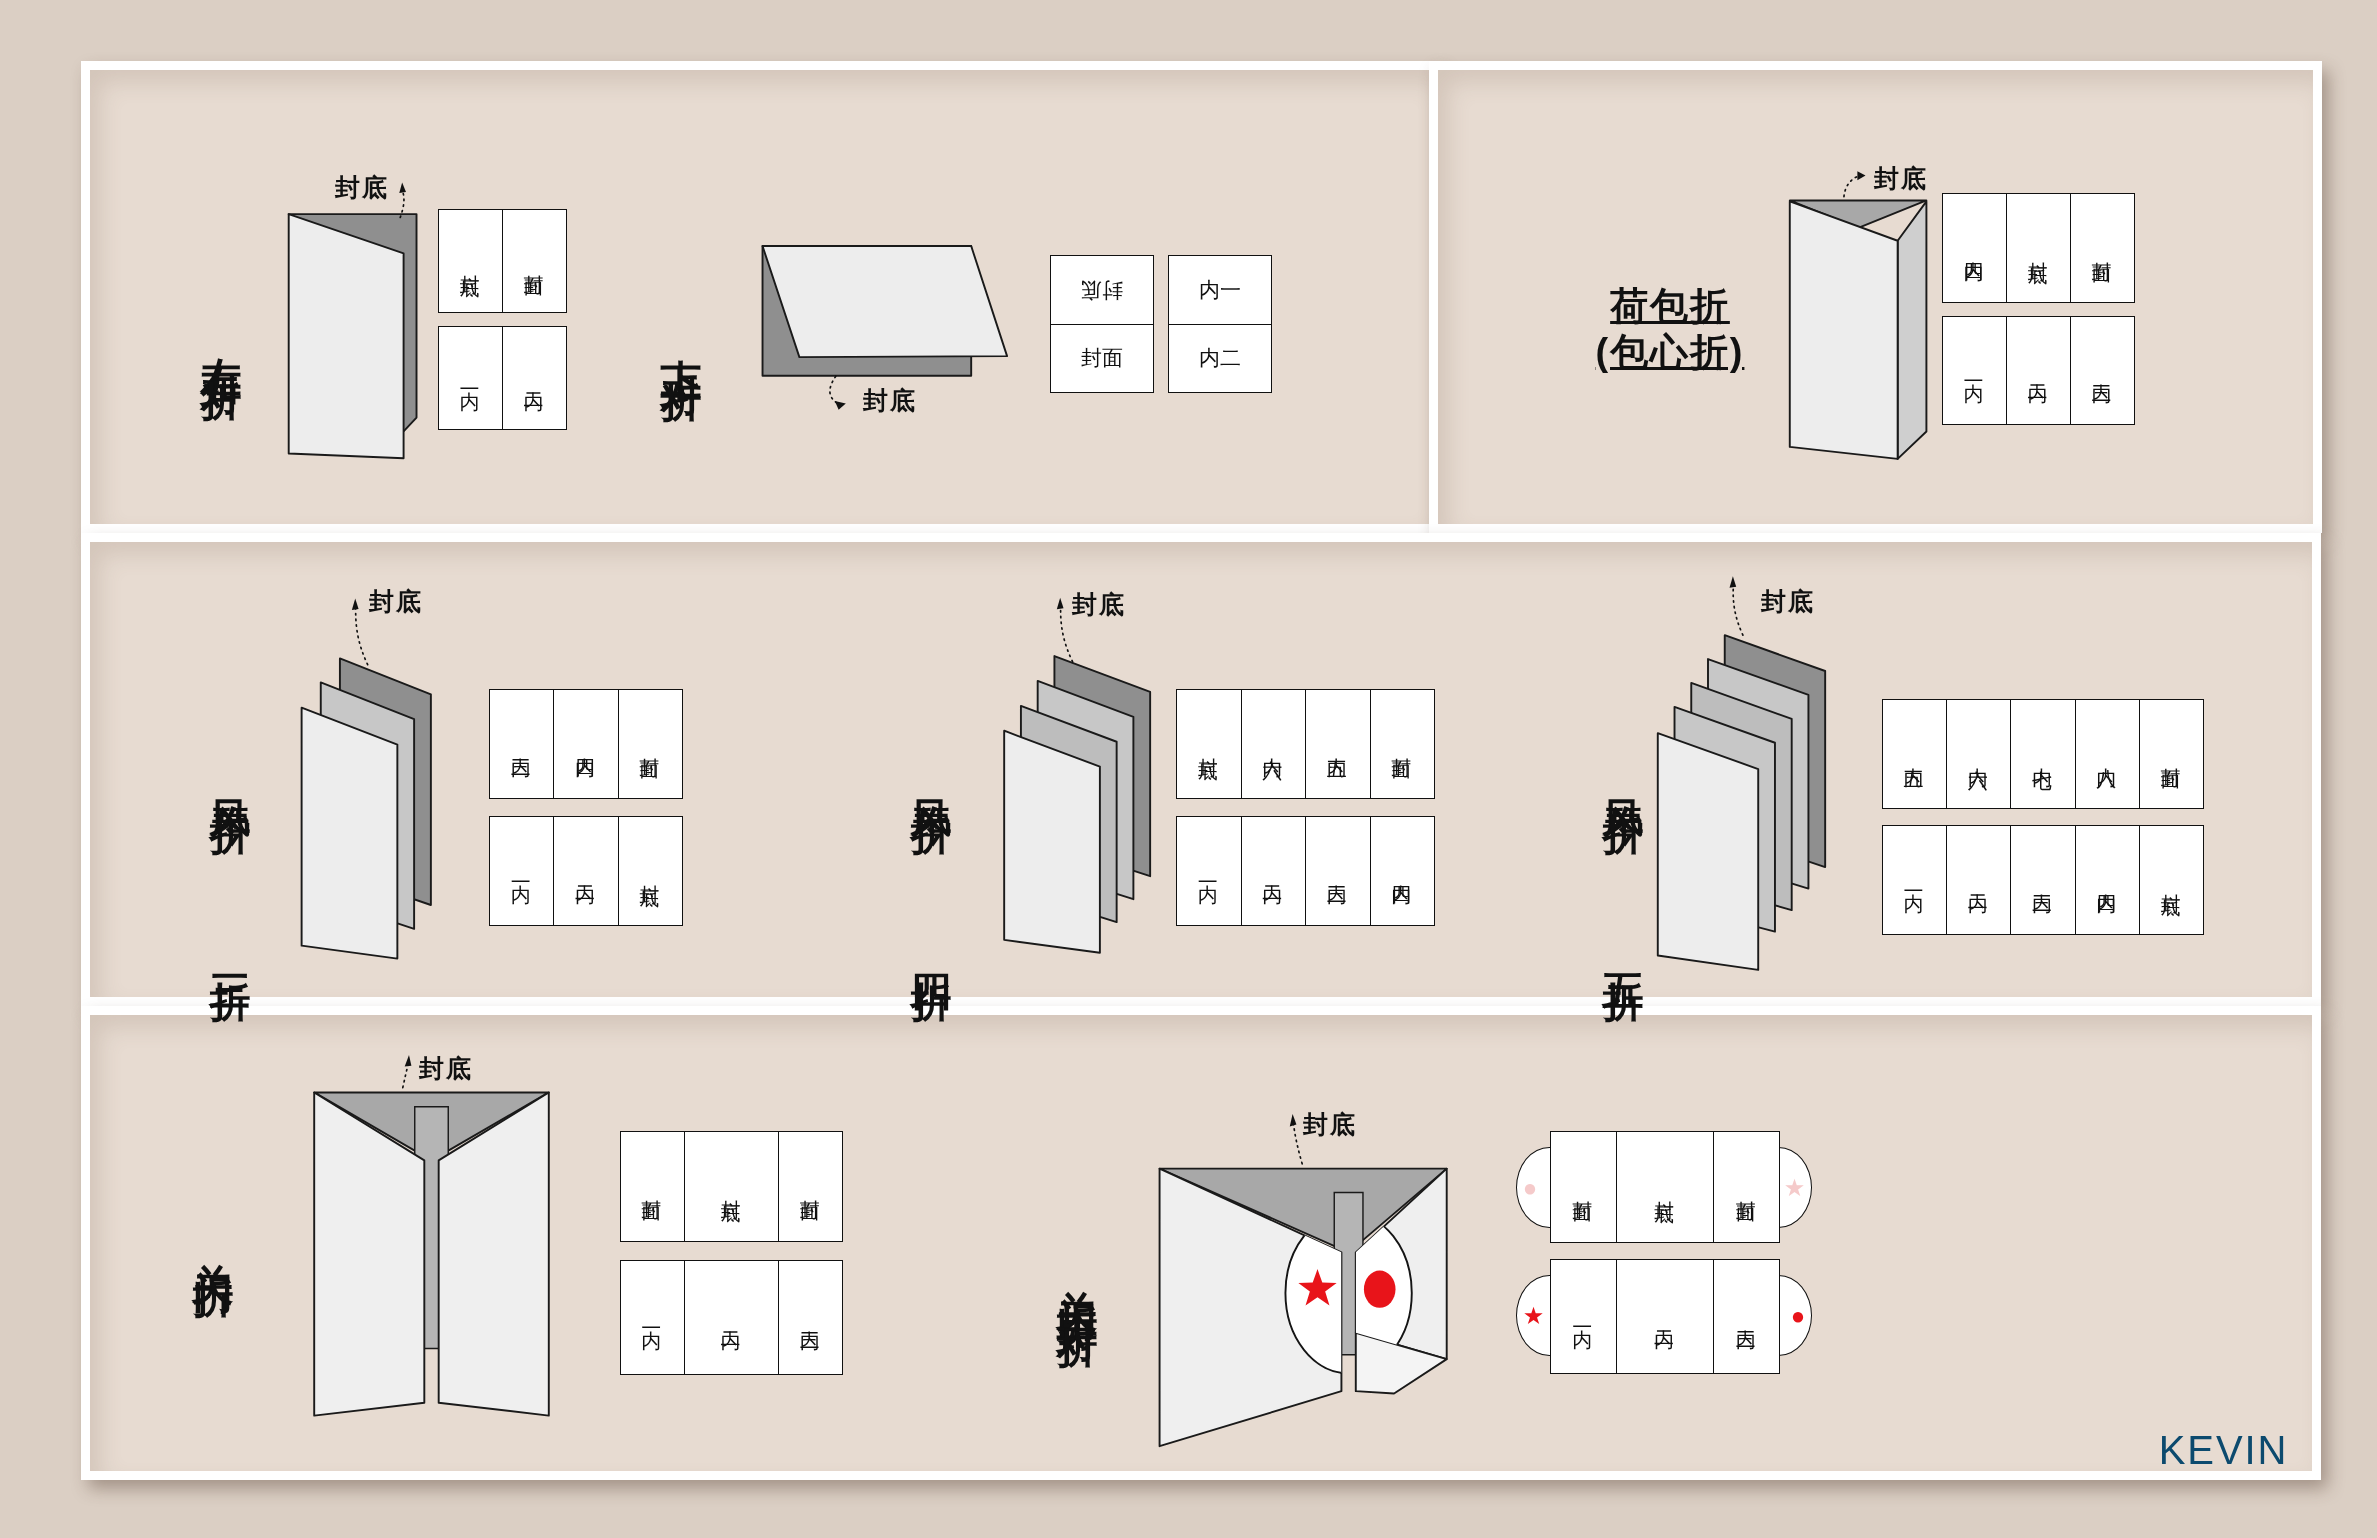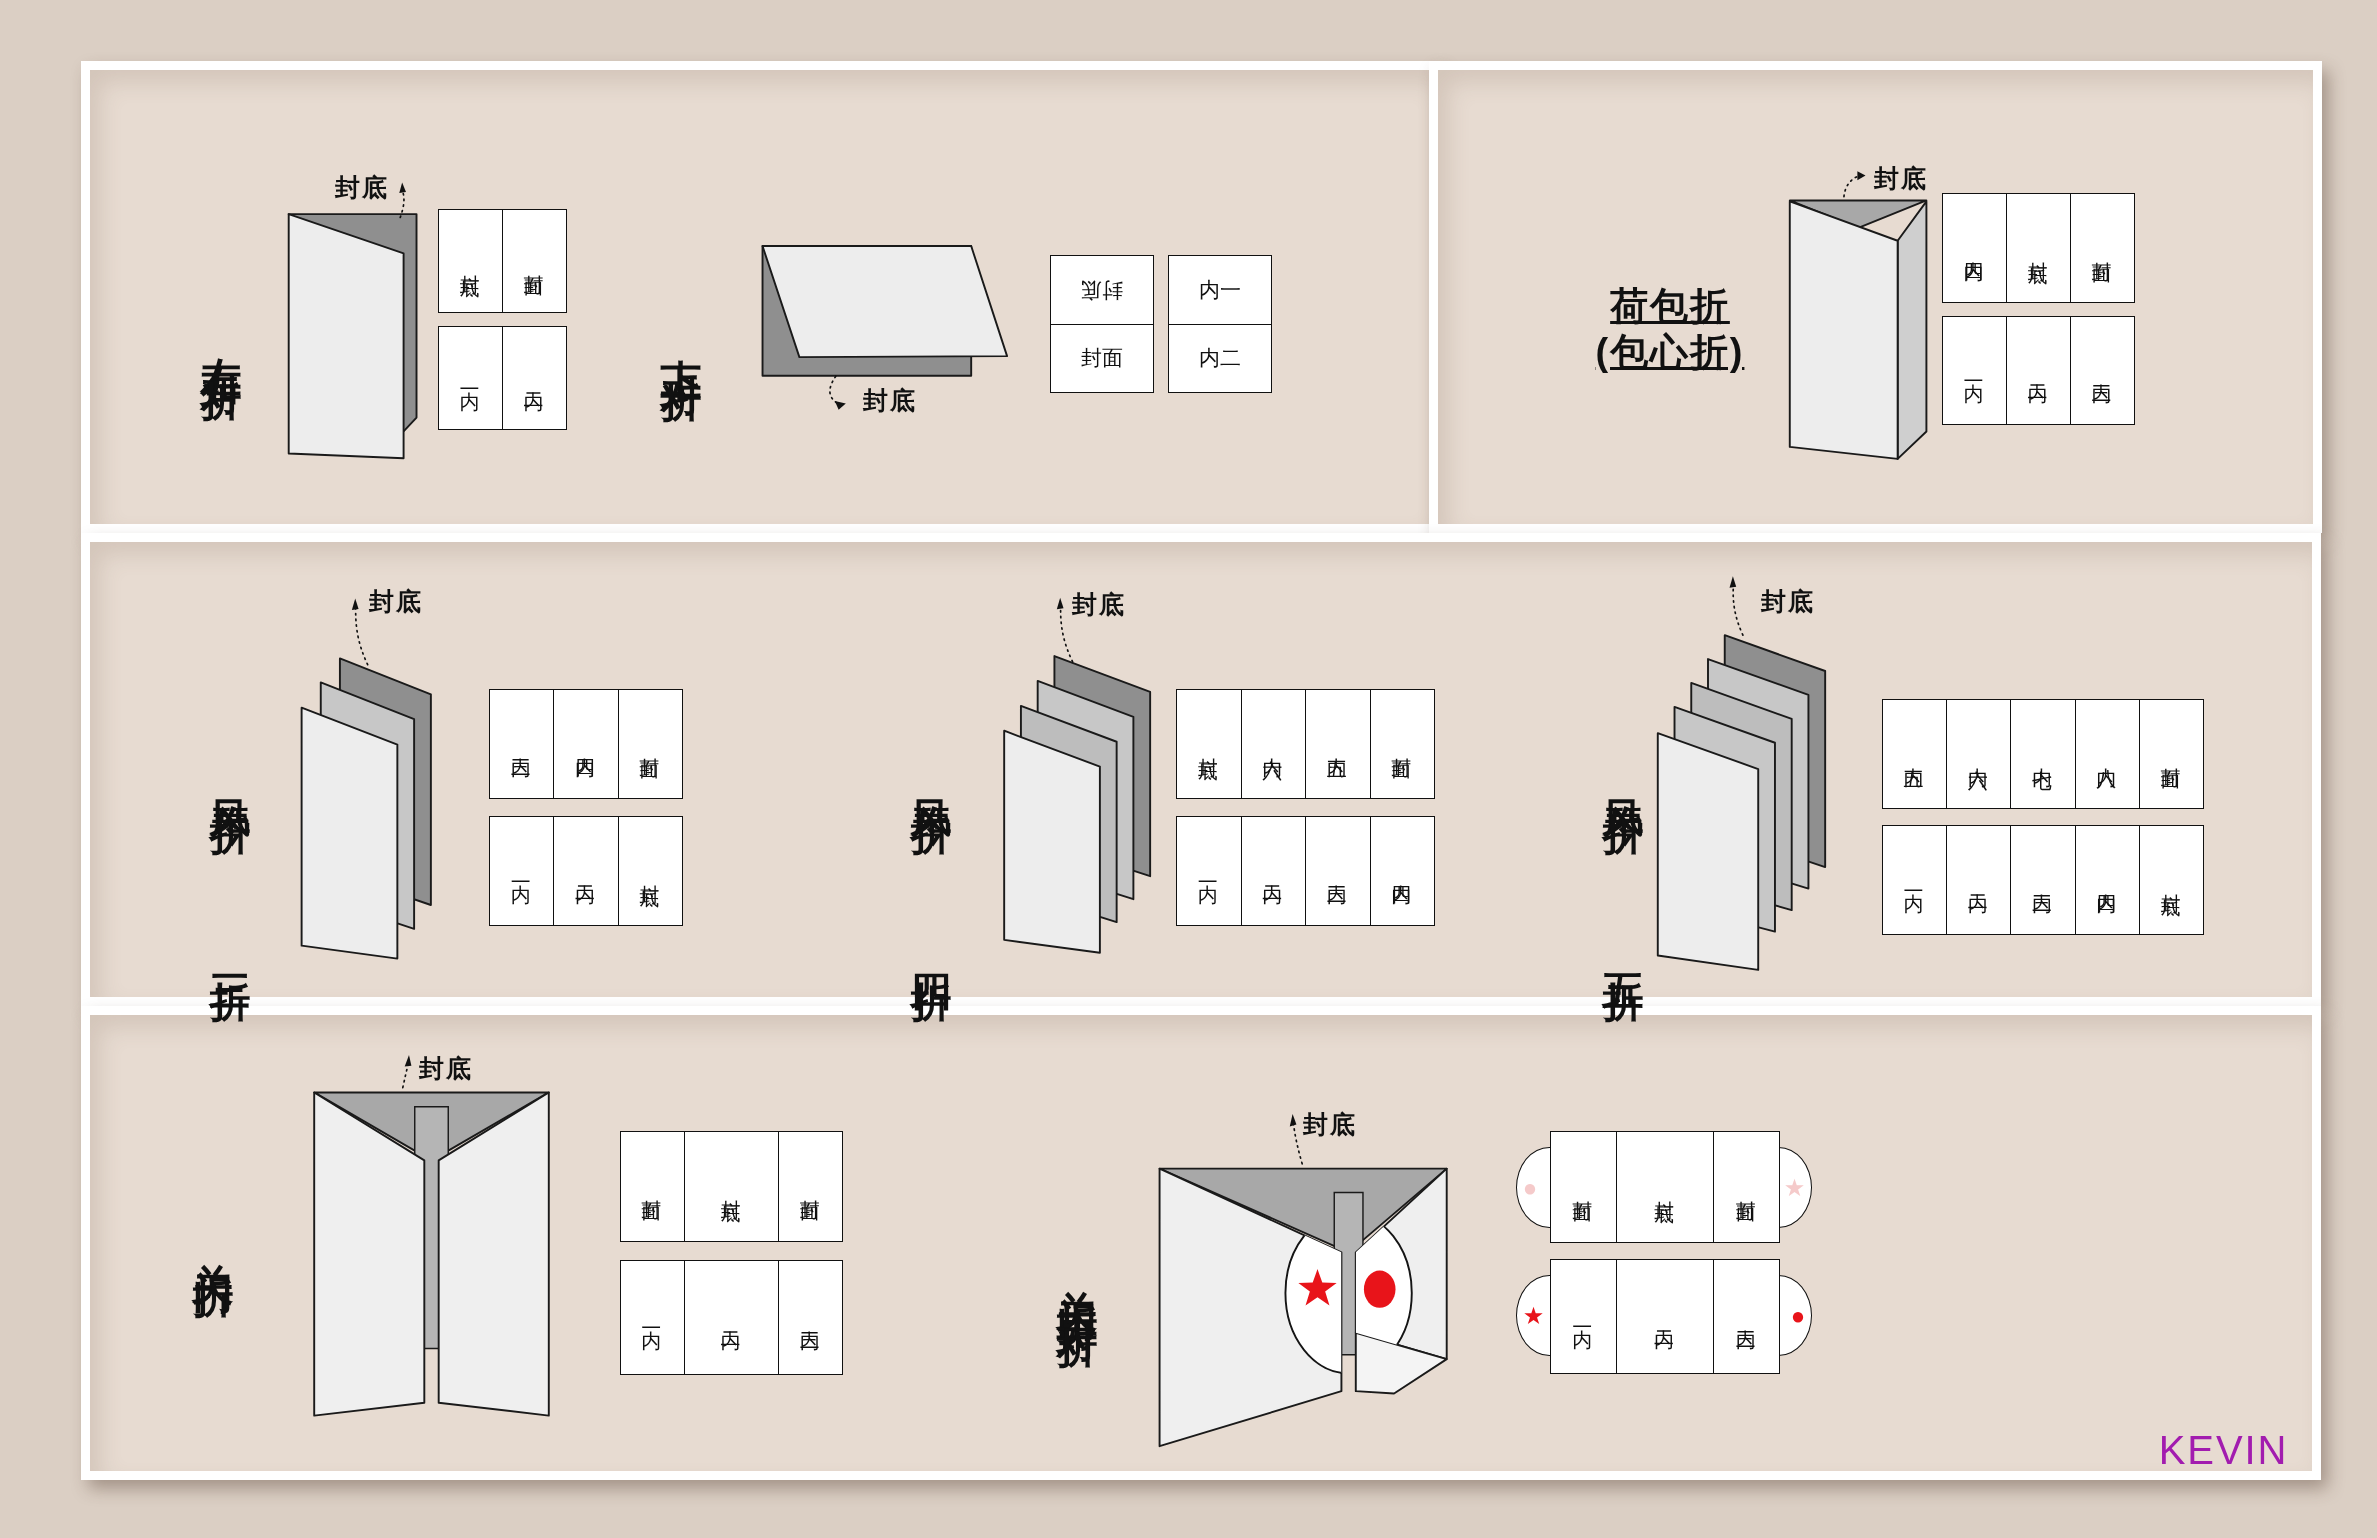--- a/index.html
+++ b/index.html
@@ -25,21 +25,21 @@
   .col .cell:first-child{border-top:none;}
   .flip{transform:rotate(180deg);}
   svg.fold{position:absolute;overflow:visible;z-index:1;}
   .bump{position:absolute;width:67px;height:81px;border-radius:50%;background:#fff;border:1.9px solid #111;
         box-sizing:border-box;z-index:1;display:flex;align-items:center;}
   .bump .mark{font-size:24px;line-height:1;}
   .bump.bl{justify-content:flex-start;padding-left:5.7px;}
   .bump.br{justify-content:flex-end;padding-right:5.7px;}
   .red{color:#e8141a;}
   .pale{color:#f5caca;}
-  .credit{font-size:40px;font-weight:400;letter-spacing:1.9px;color:#a21caf;}
+  .credit{font-size:40px;font-weight:400;letter-spacing:1.9px;color:#0c4a6e;}
 </style>
 </head>
 <body>
 
 <div class="stage">
 
   <div class="panel" style="left:81px;top:61px;width:1357px;height:472px;"></div>
   <div class="panel" style="left:1429px;top:61px;width:893px;height:472px;"></div>
   <div class="panel" style="left:81px;top:533px;width:2240px;height:473px;"></div>
   <div class="panel" style="left:81px;top:1006px;width:2240px;height:474px;"></div>

